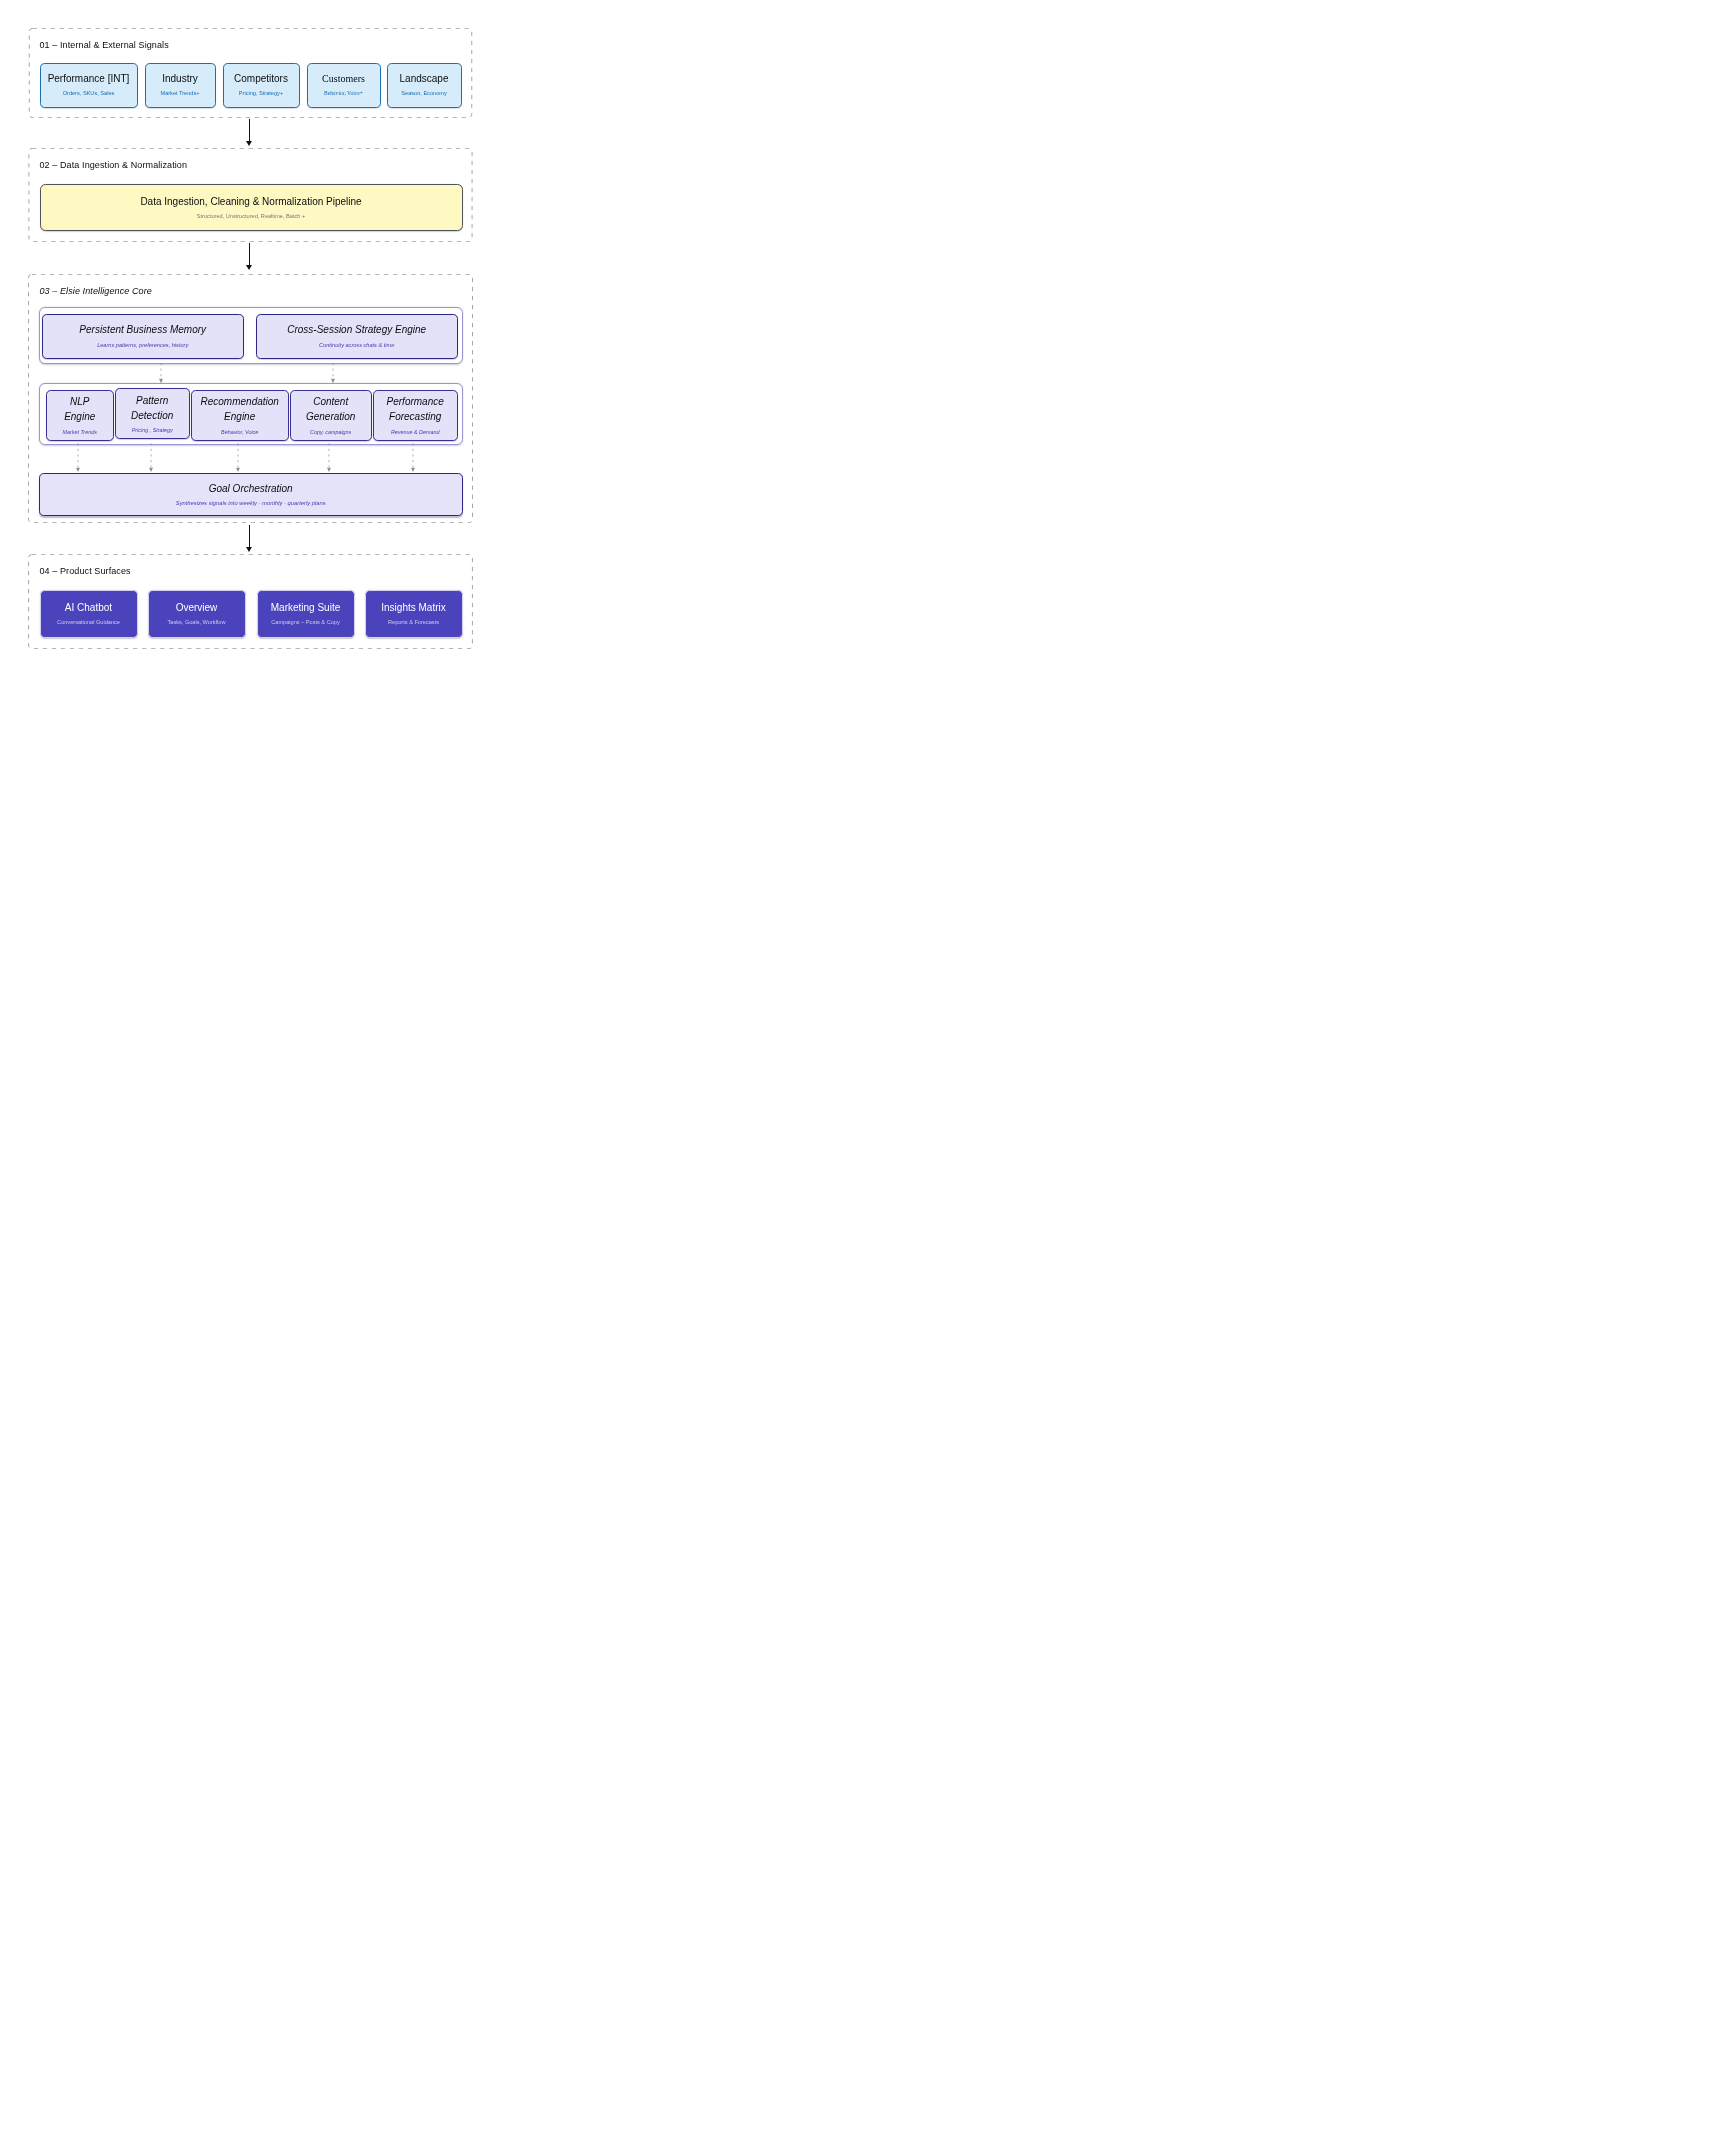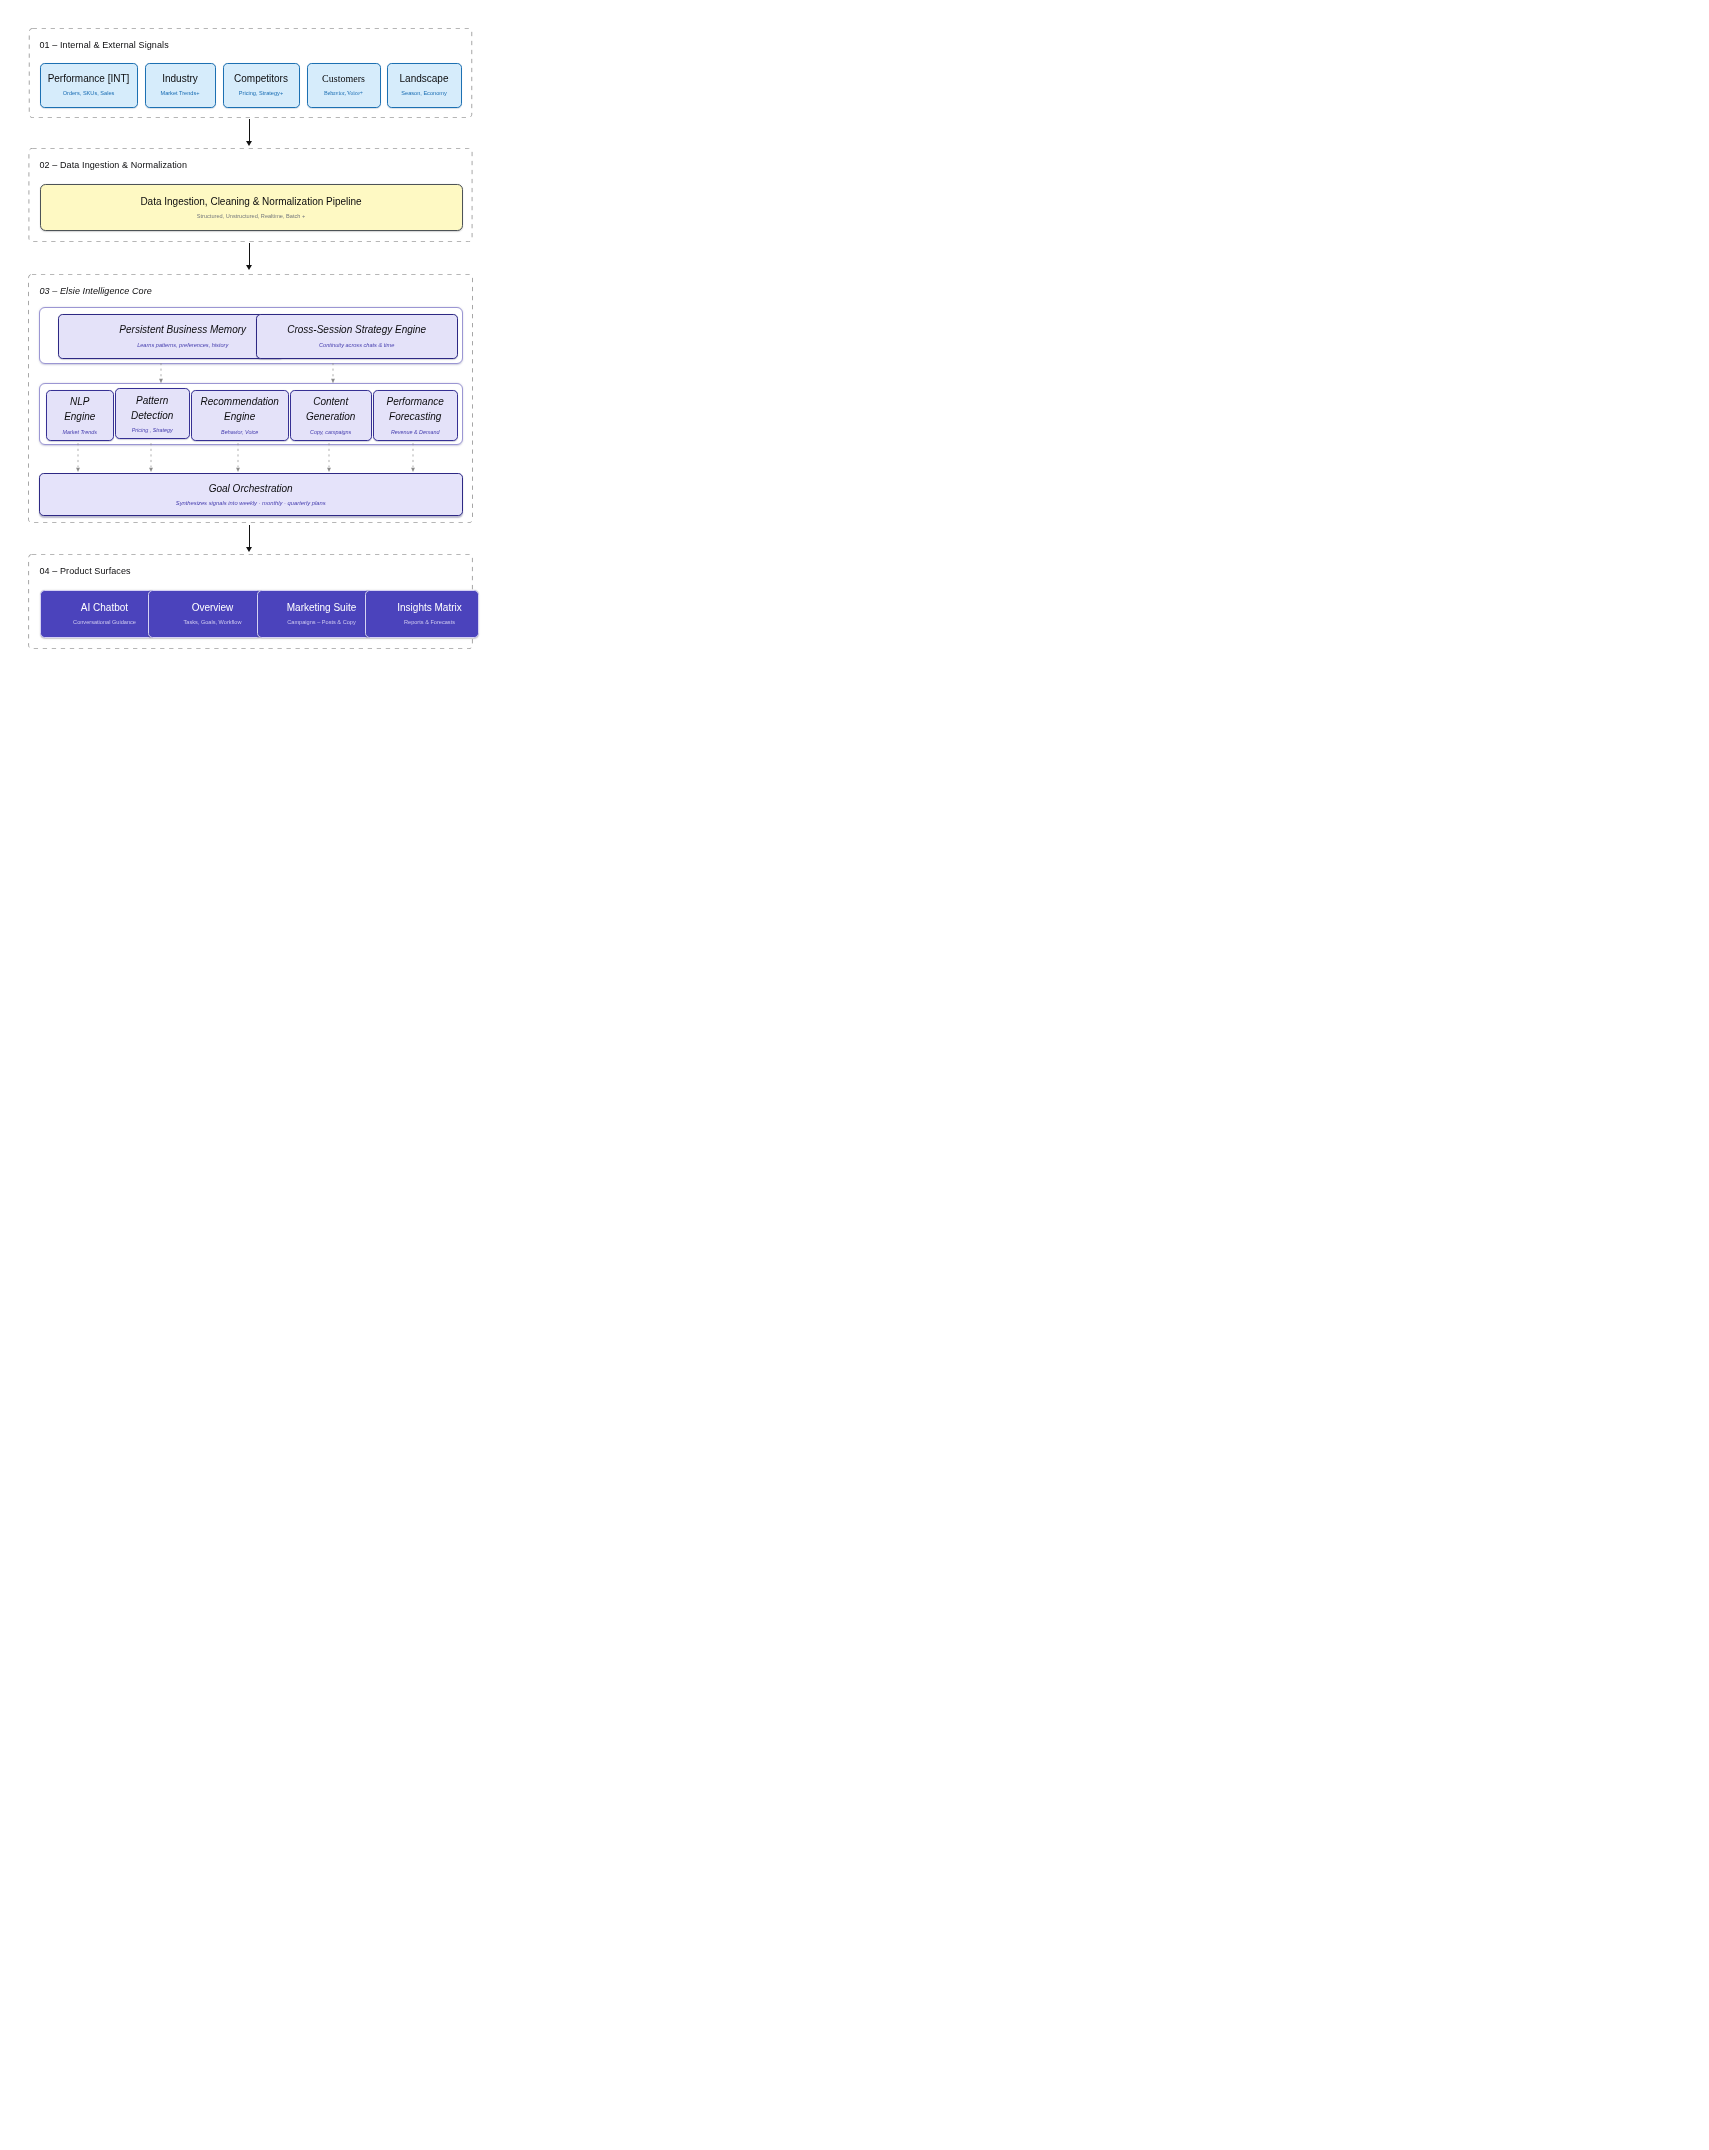--- a/index.html
+++ b/index.html
@@ -69,21 +69,20 @@
     background:#e5e3fa;
     border:0.9px solid #2d2884;
     box-shadow:0 1.3px 1.3px rgba(30,30,90,.3);
   }
   .goal .s{font-size:5.8px;}
   
   .surface{
     background:#4b43bc;
     border:0.4px solid #d6d2f4;
     box-shadow:0 0.9px 1.3px rgba(0,0,0,.22);
-    padding-left:16px;
   }
   .surface .t{color:#ffffff;}
   .surface .s{color:#cdc8f0;}
   
   .flow-arrow{position:absolute;width:6.9px;height:27.5px;}
   .flow-arrow .stem{
     position:absolute;left:2.9px;top:0;width:1.1px;height:22px;background:#121212;
   }
   .flow-arrow .head{
     position:absolute;left:0;top:22px;width:0;height:0;
@@ -146,21 +145,21 @@
     <div class="head"></div>
   </div>
 
   <div class="section" style="left:27.5px;top:274px;width:445px;height:249px;font-style:italic;">
     <svg class="frame" width="445" height="249" viewBox="0 0 1034 579">
       <rect x="0.75" y="0.75" width="1032.5" height="577.5" rx="8" fill="none" stroke="#747474" stroke-width="1.5" stroke-dasharray="10 11"></rect>
     </svg>
     <div class="sec-title">03 – Elsie Intelligence Core</div>
 
     <div class="core-wrap" style="left:11.2px;top:33px;width:422px;height:55px;">
-      <div class="node core" style="left:18px;top:5.6px;width:200px;height:43px;padding-left:24px;">
+      <div class="node core" style="left:2px;top:5.6px;width:200px;height:43px;">
         <div class="t">Persistent Business Memory</div>
         <div class="s">Learns patterns, preferences, history</div>
       </div>
       <div class="node core" style="left:216px;top:5.6px;width:200px;height:43px;">
         <div class="t">Cross-Session Strategy Engine</div>
         <div class="s">Continuity across chats &amp; time</div>
       </div>
     </div>
 
     <svg class="conn" style="left:130px;top:89px;" width="6" height="21" viewBox="0 0 14 49">

